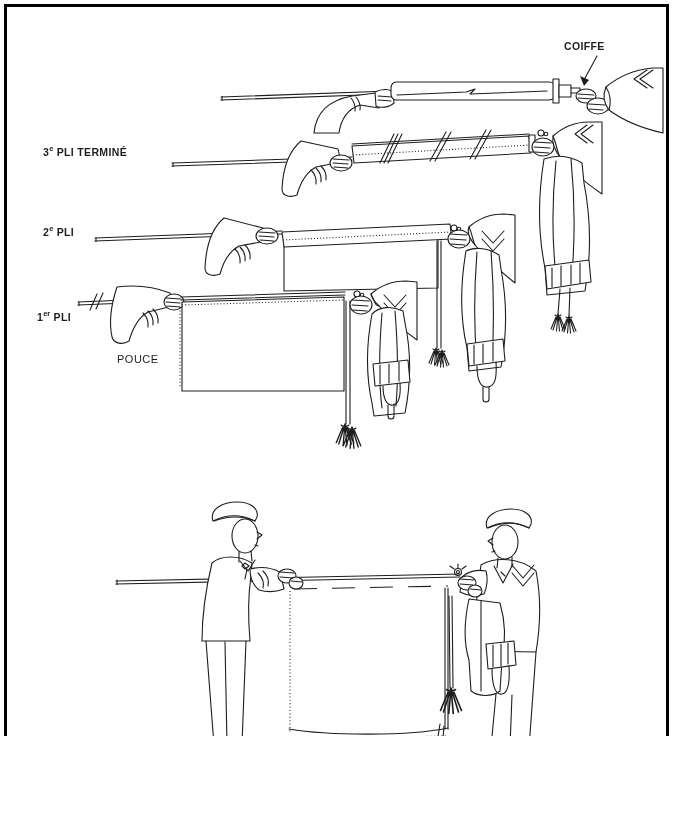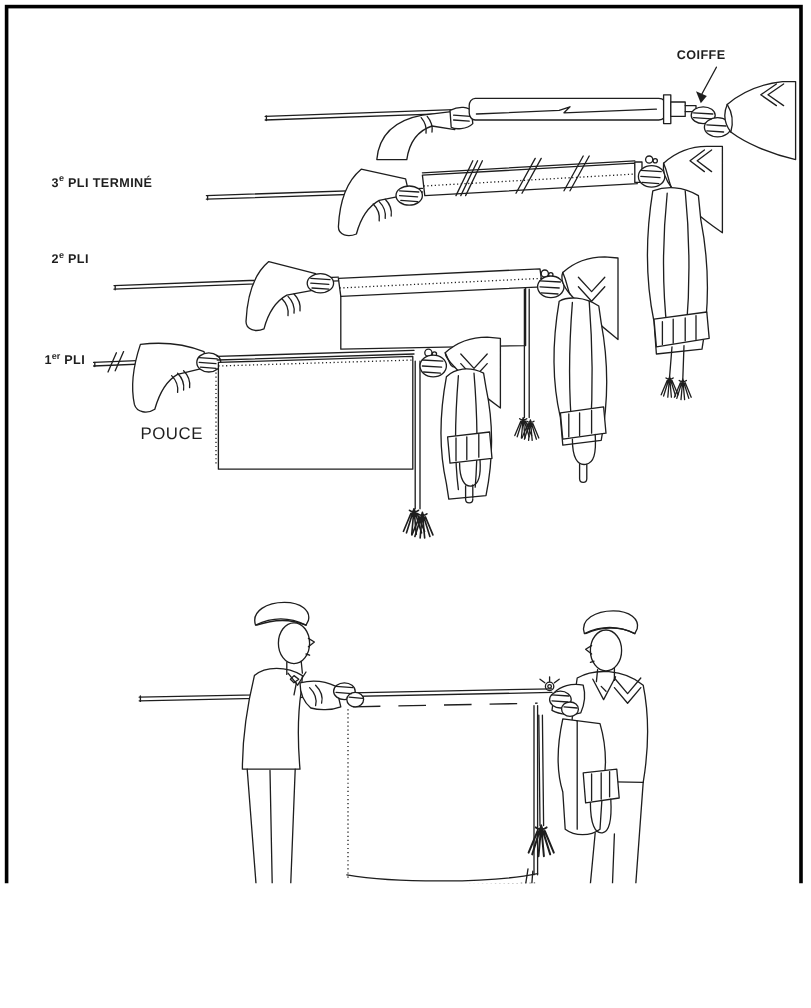--- a/index.html
+++ b/index.html
@@ -7,21 +7,21 @@
   body{width:676px;height:840px;background:var(--paper);font-family:"Liberation Sans",sans-serif;}
   .canvas{position:relative;width:676px;height:736px;background:var(--paper);overflow:hidden;}
   .frame{position:absolute;left:4px;top:4px;width:665px;height:829px;border:3px solid var(--frame);box-sizing:border-box;}
   svg.art{position:absolute;left:0;top:0;}
   svg.art *{stroke:var(--ink);fill:none;stroke-width:1.1;stroke-linecap:round;stroke-linejoin:round;}
   svg.art .solid{fill:var(--paper);}
   svg.art .ink{fill:var(--ink);stroke:none;}
   svg.art .fr{stroke-linecap:butt;}
   .lbl{position:absolute;color:var(--ink);font-size:10.5px;font-weight:bold;letter-spacing:.35px;white-space:nowrap;}
   .lbl sup{font-size:7.5px;letter-spacing:0;}
-  .lbl.normal{font-weight:normal;font-size:14px;letter-spacing:.5px;}
+  .lbl.normal{font-weight:normal;font-size:11px;letter-spacing:.5px;}
 </style>
 </head>
 <body>
 
 <div class="canvas">
   <div class="frame"></div>
 
   <svg class="art" width="676" height="840" viewBox="0 0 676 840">
     <defs>
       <g id="tassel">
@@ -196,16 +196,16 @@
         <path d="M460,579 l14,1 M460,584 l13,1 M470,589 l11,1"></path>
         <circle cx="458" cy="572" r="3.5"></circle>
           <circle cx="458" cy="572" r="1.5"></circle>
         <path d="M454,569 l-4,-3 M462,569 l4,-3 M458,568 l0,-4"></path>
       </g>
     </g>
   </svg>
 
   <div class="lbl" style="left:564px;top:40px"><span>COIFFE</span></div>
   <div class="lbl" style="left:43px;top:144px"><span>3</span><sup>e</sup><span> PLI TERMINÉ</span></div>
-  <div class="lbl" style="left:43px;top:208px"><span>2</span><sup>e</sup><span> PLI</span></div>
-  <div class="lbl" style="left:37px;top:292px"><span>1</span><sup>er</sup><span> PLI</span></div>
+  <div class="lbl" style="left:43px;top:224px"><span>2</span><sup>e</sup><span> PLI</span></div>
+  <div class="lbl" style="left:37px;top:309px"><span>1</span><sup>er</sup><span> PLI</span></div>
   <div class="lbl normal" style="left:117px;top:353px"><span>POUCE</span></div>
 </div>
 
 </body></html>

